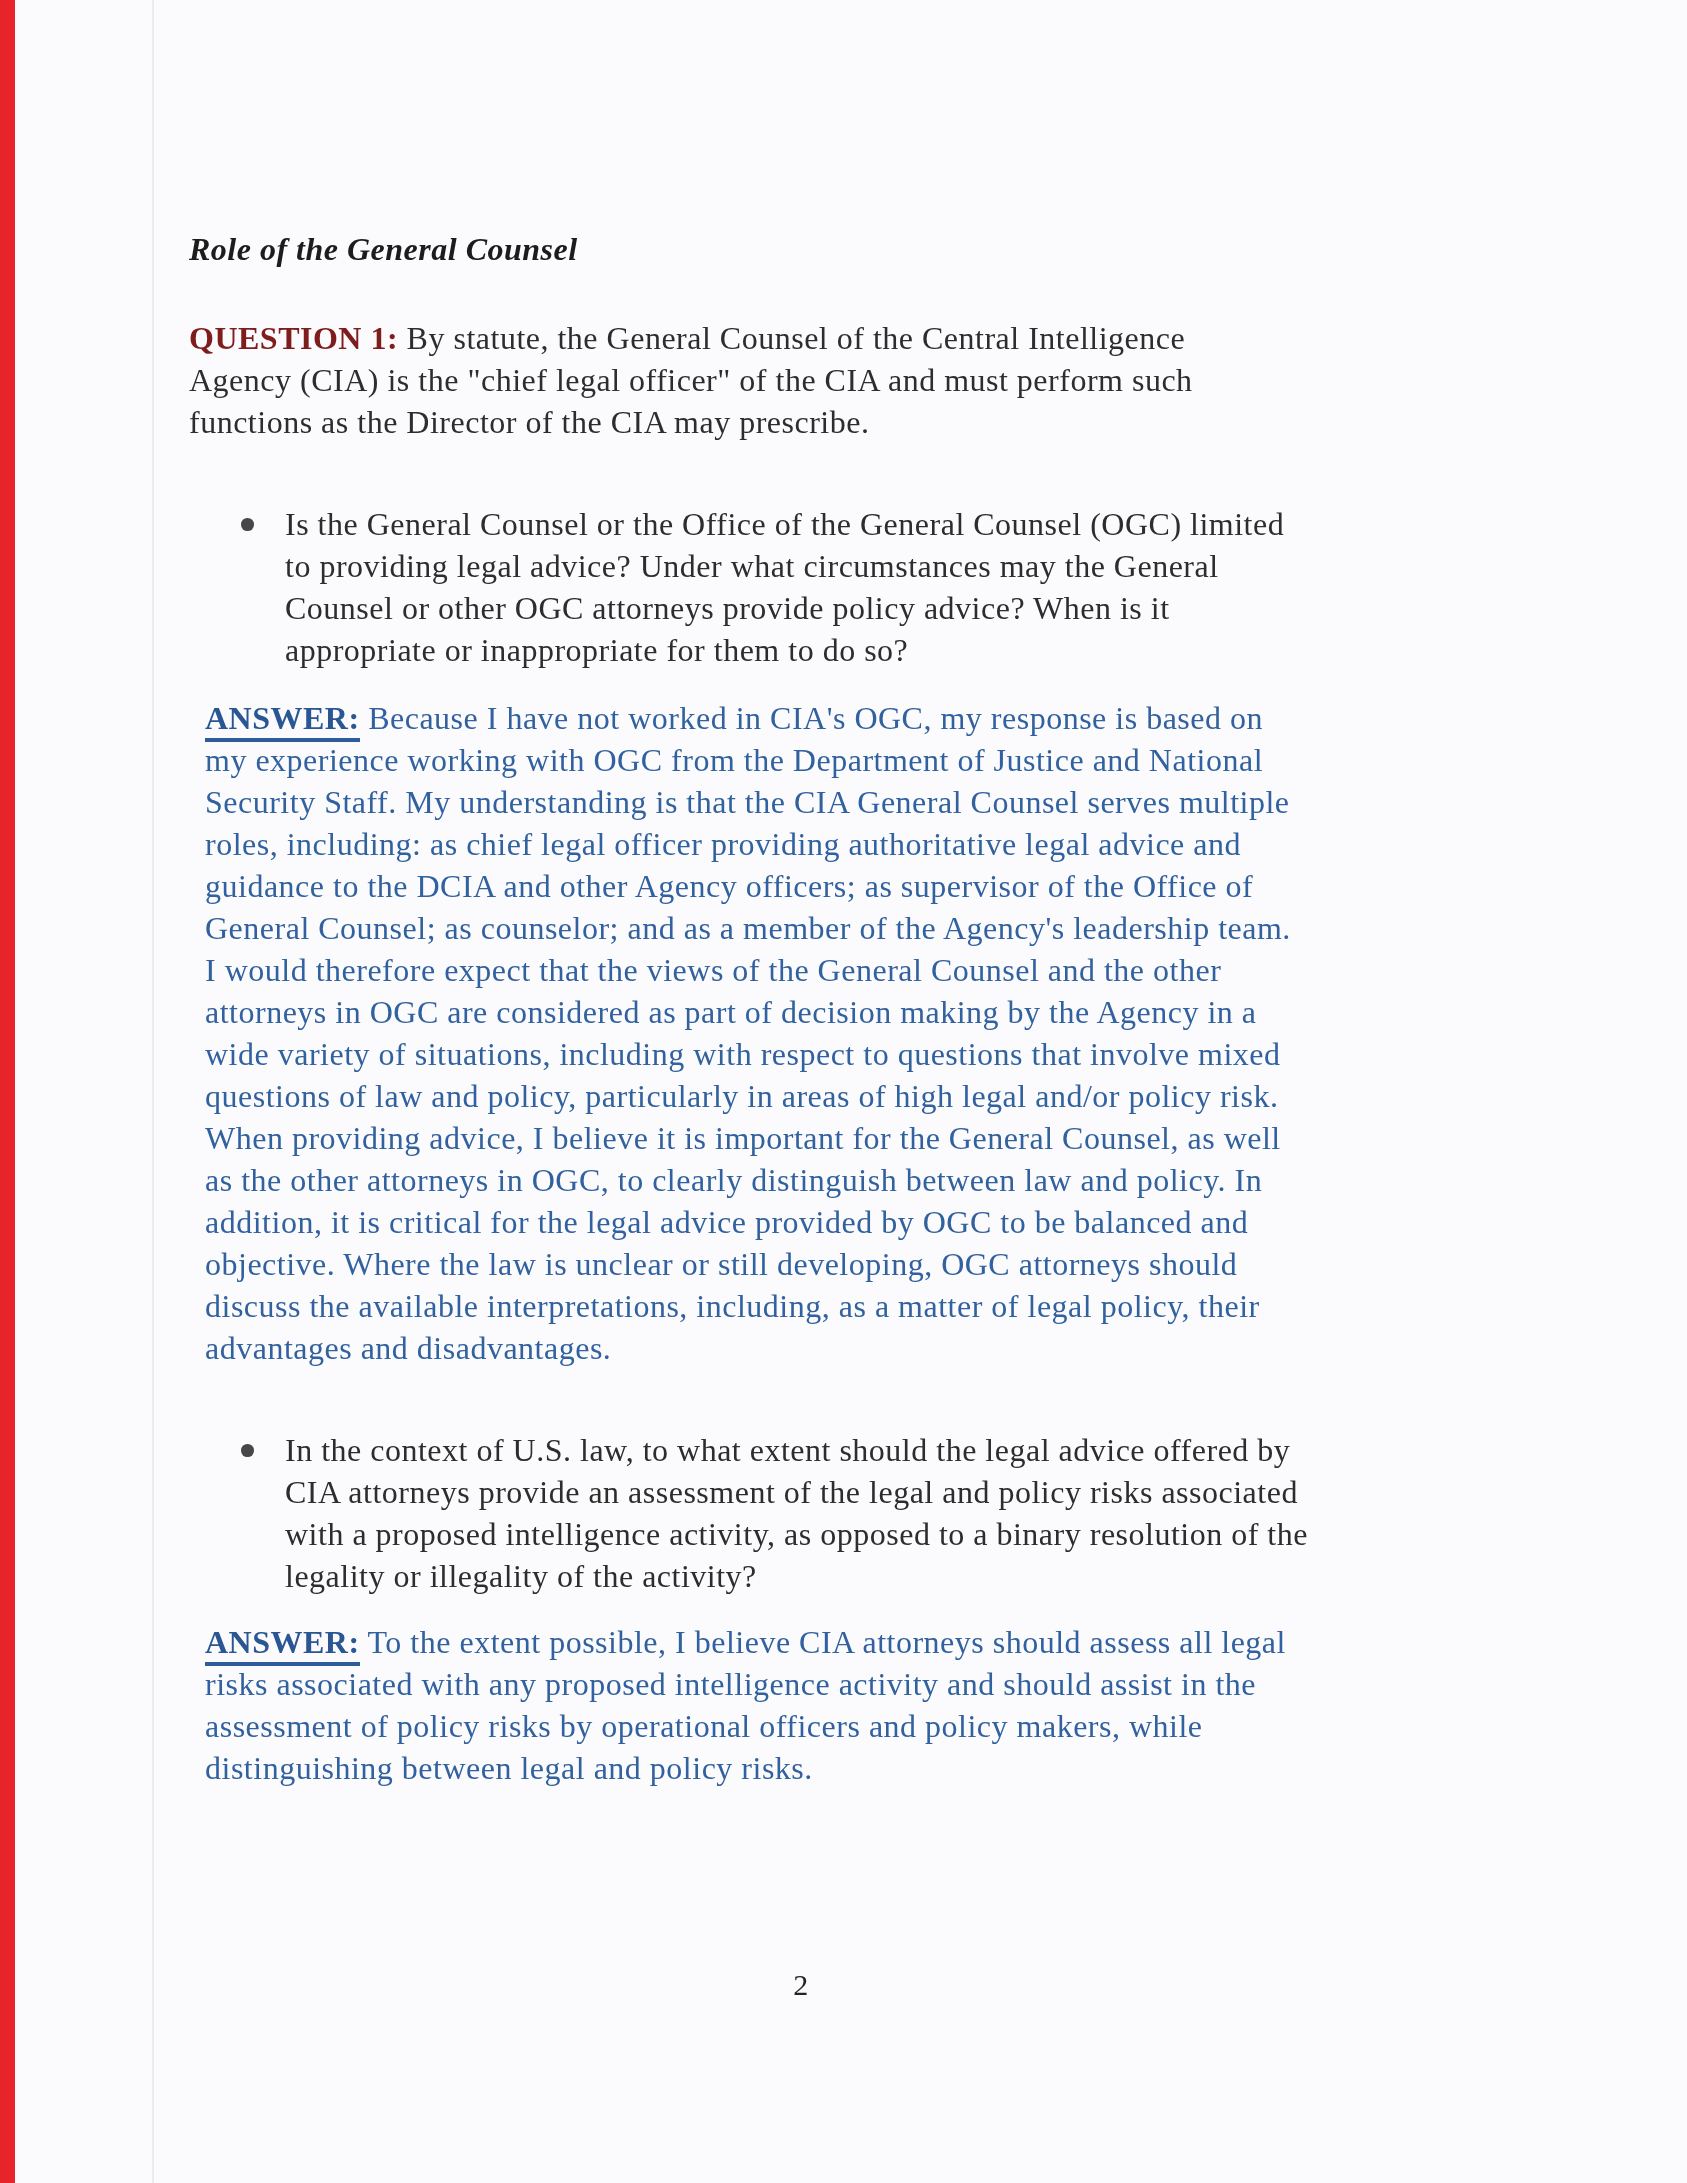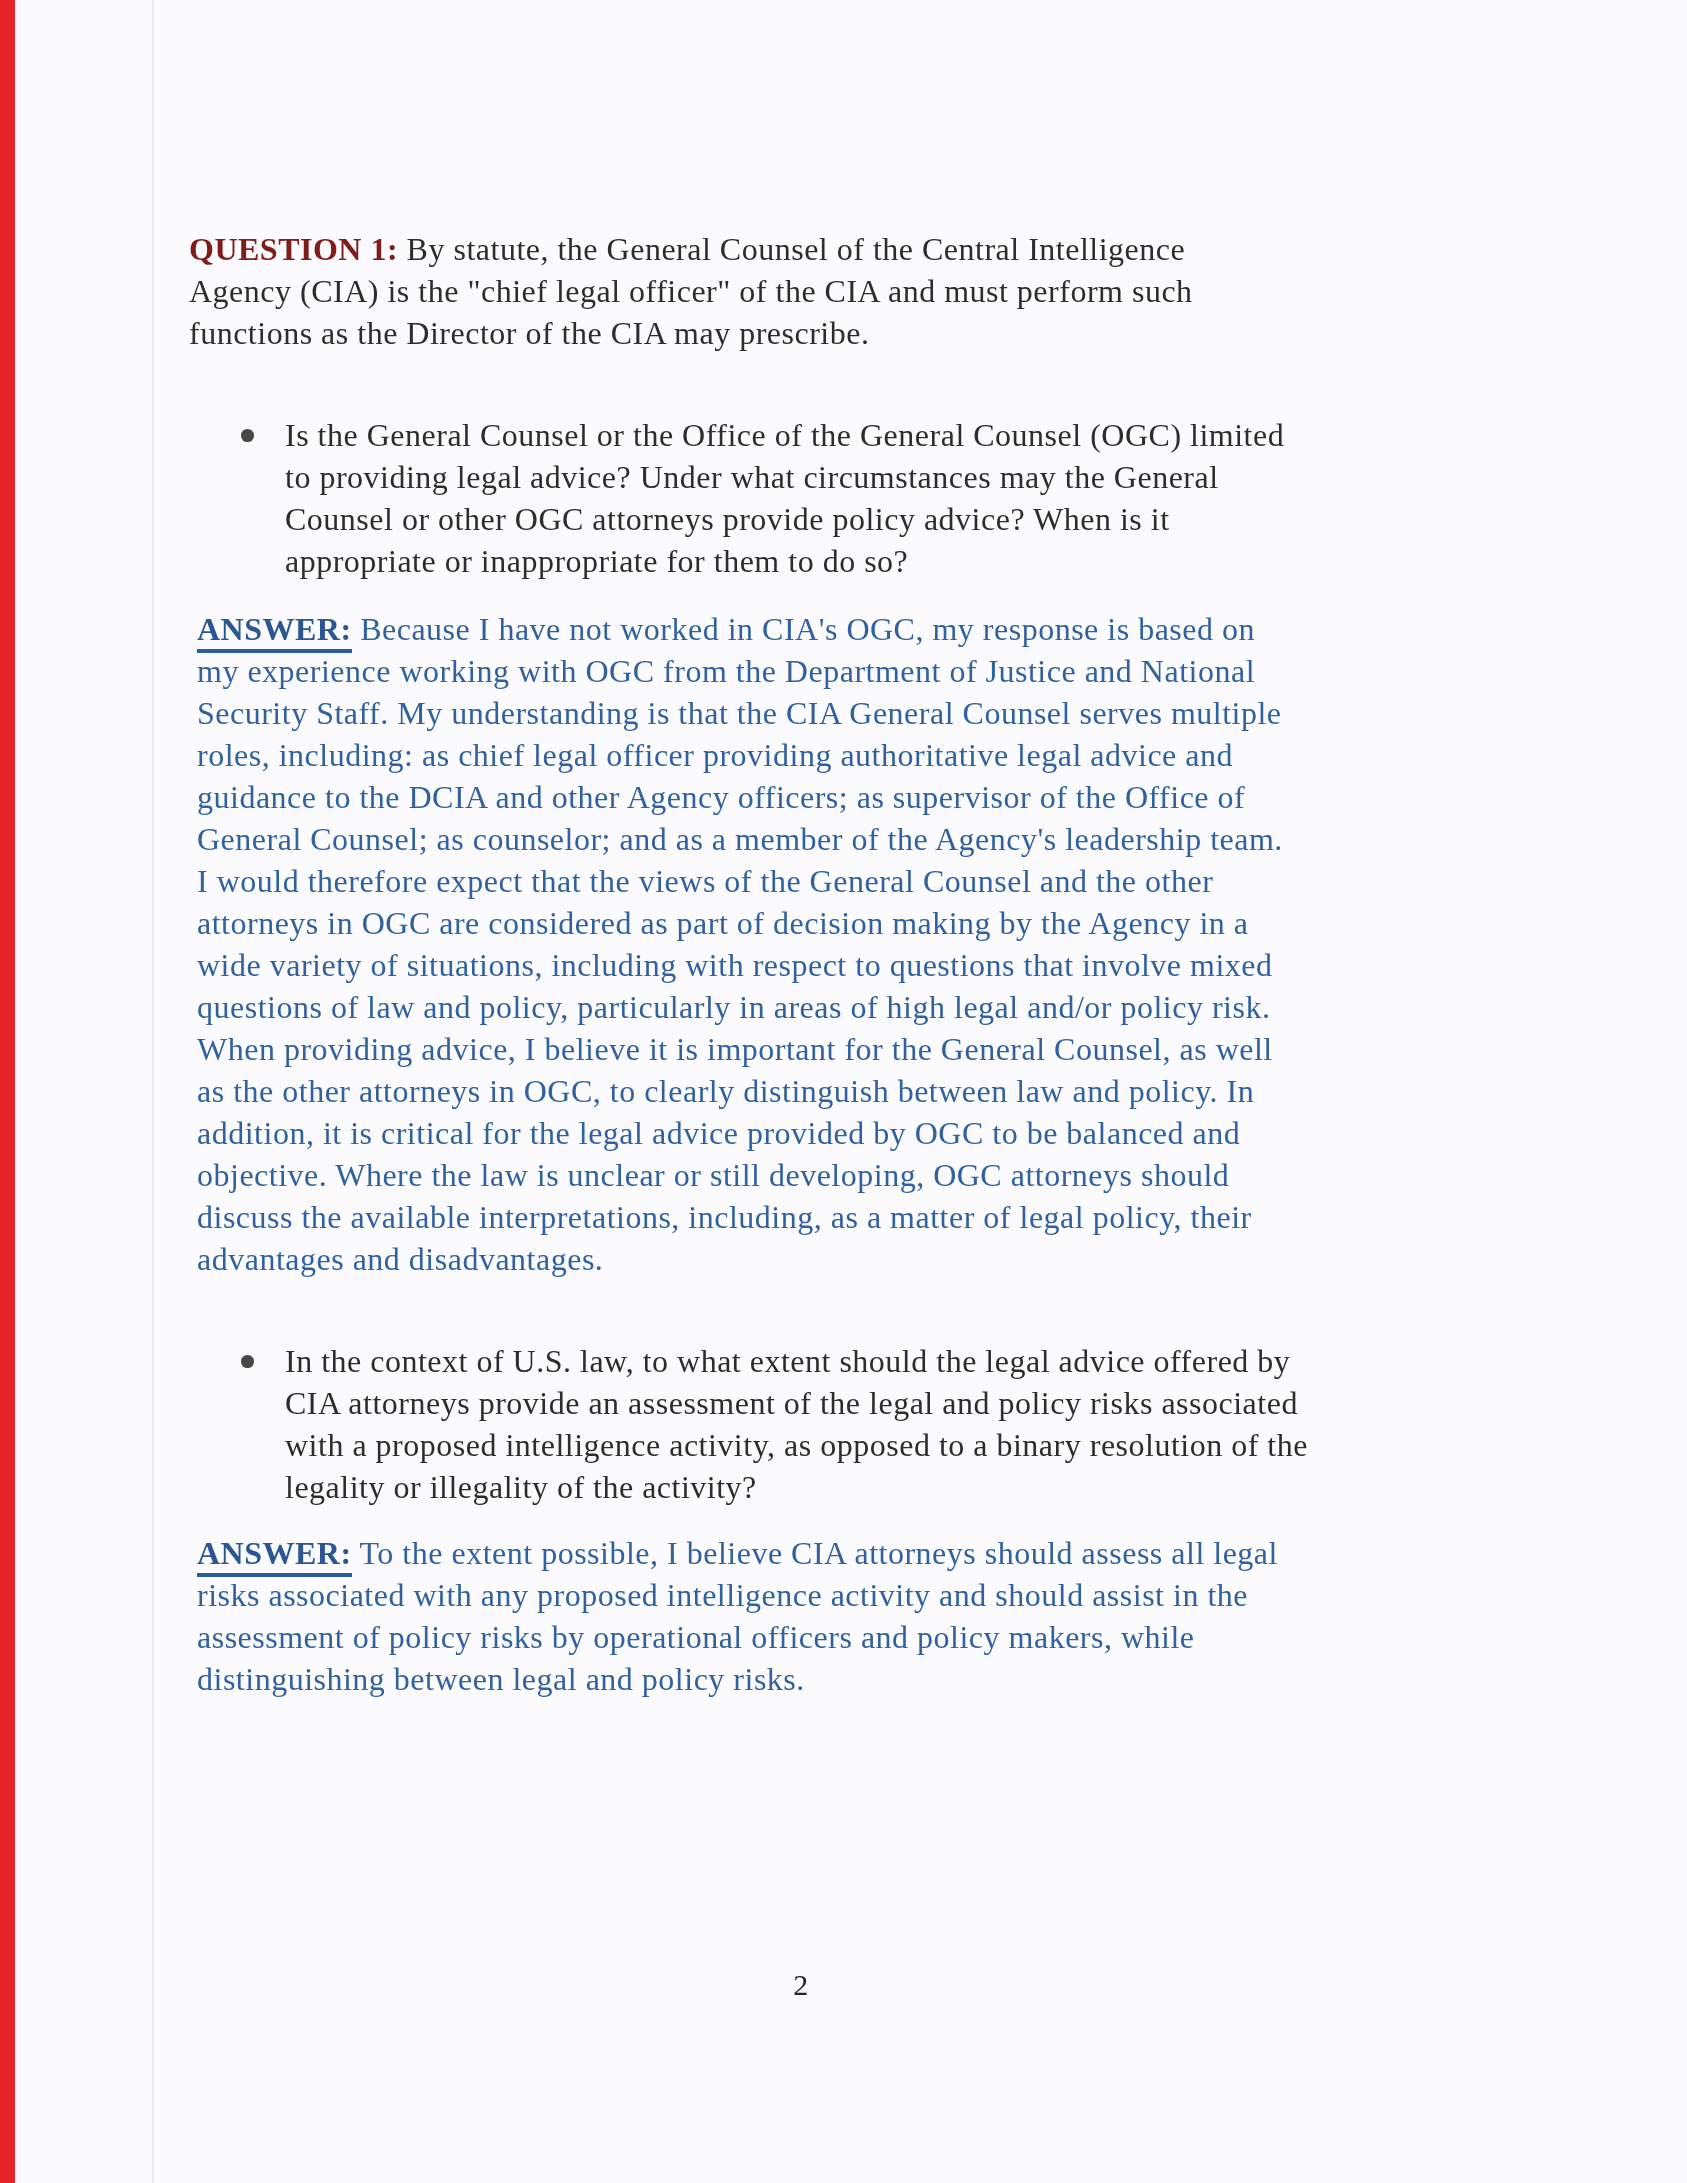--- a/index.html
+++ b/index.html
@@ -75,21 +75,21 @@
     width: 12.6px;
     height: 12.6px;
     border-radius: 50%;
     background: #474747;
   }
   .bullet-text {
     display: block;
     white-space: pre-line;
   }
   .answer-para {
-    margin: 8px;
+    margin: 16px;
     white-space: pre-line;
     color: #31619e;
   }
   .answer-para.first {
     margin-bottom: 60px;
   }
   .a-label {
     font-weight: bold;
     color: #2a5794;
     border-bottom: 4px solid #2f5d9b;
@@ -108,20 +108,21 @@
   }
 </style>
 </head>
 <body>
 
 <div class="red-strip"></div>
 <div class="paper-edge"></div>
 
 <div class="content">
 
+  <h1 class="title">Role of the General Counsel</h1>
 
   <p class="question-para"><span class="q-label">QUESTION 1:</span><span> By statute, the General Counsel of the Central Intelligence
 Agency (CIA) is the "chief legal officer" of the CIA and must perform such
 functions as the Director of the CIA may prescribe.</span></p>
 
   <div class="bullet-item first">
     <span class="bullet-dot"></span>
     <span class="bullet-text">Is the General Counsel or the Office of the General Counsel (OGC) limited
 to providing legal advice?  Under what circumstances may the General
 Counsel or other OGC attorneys provide policy advice?  When is it

